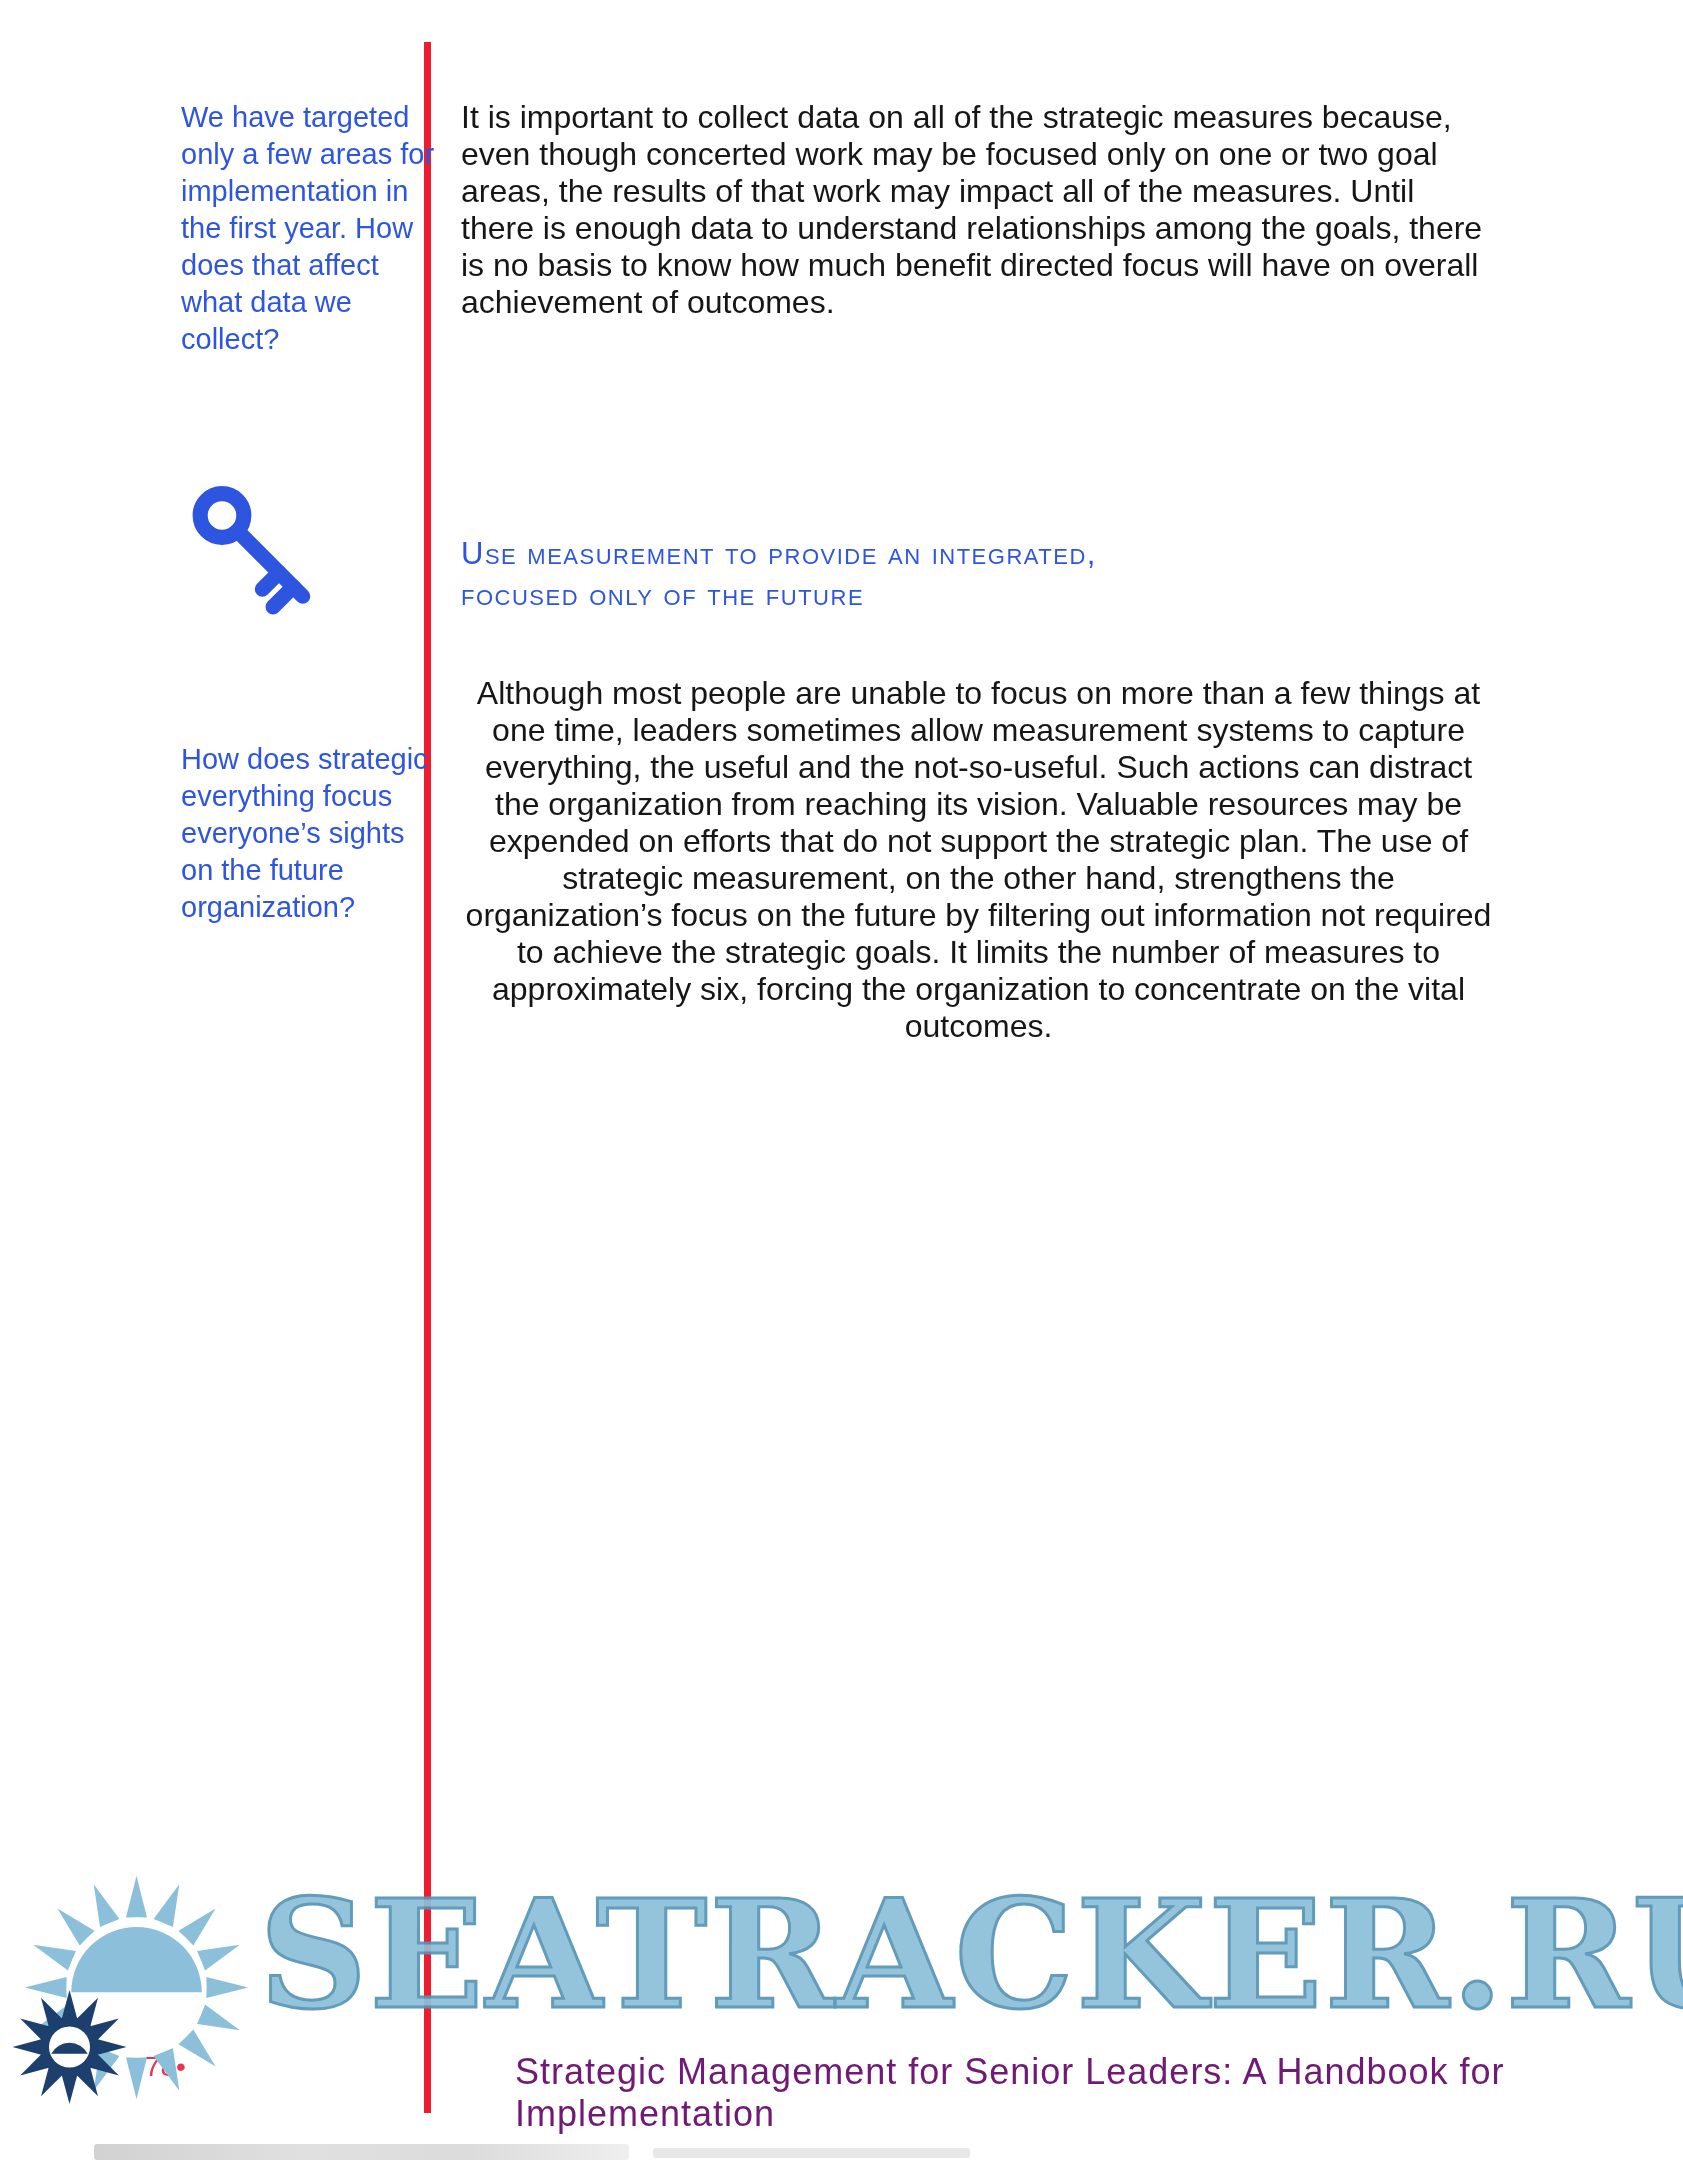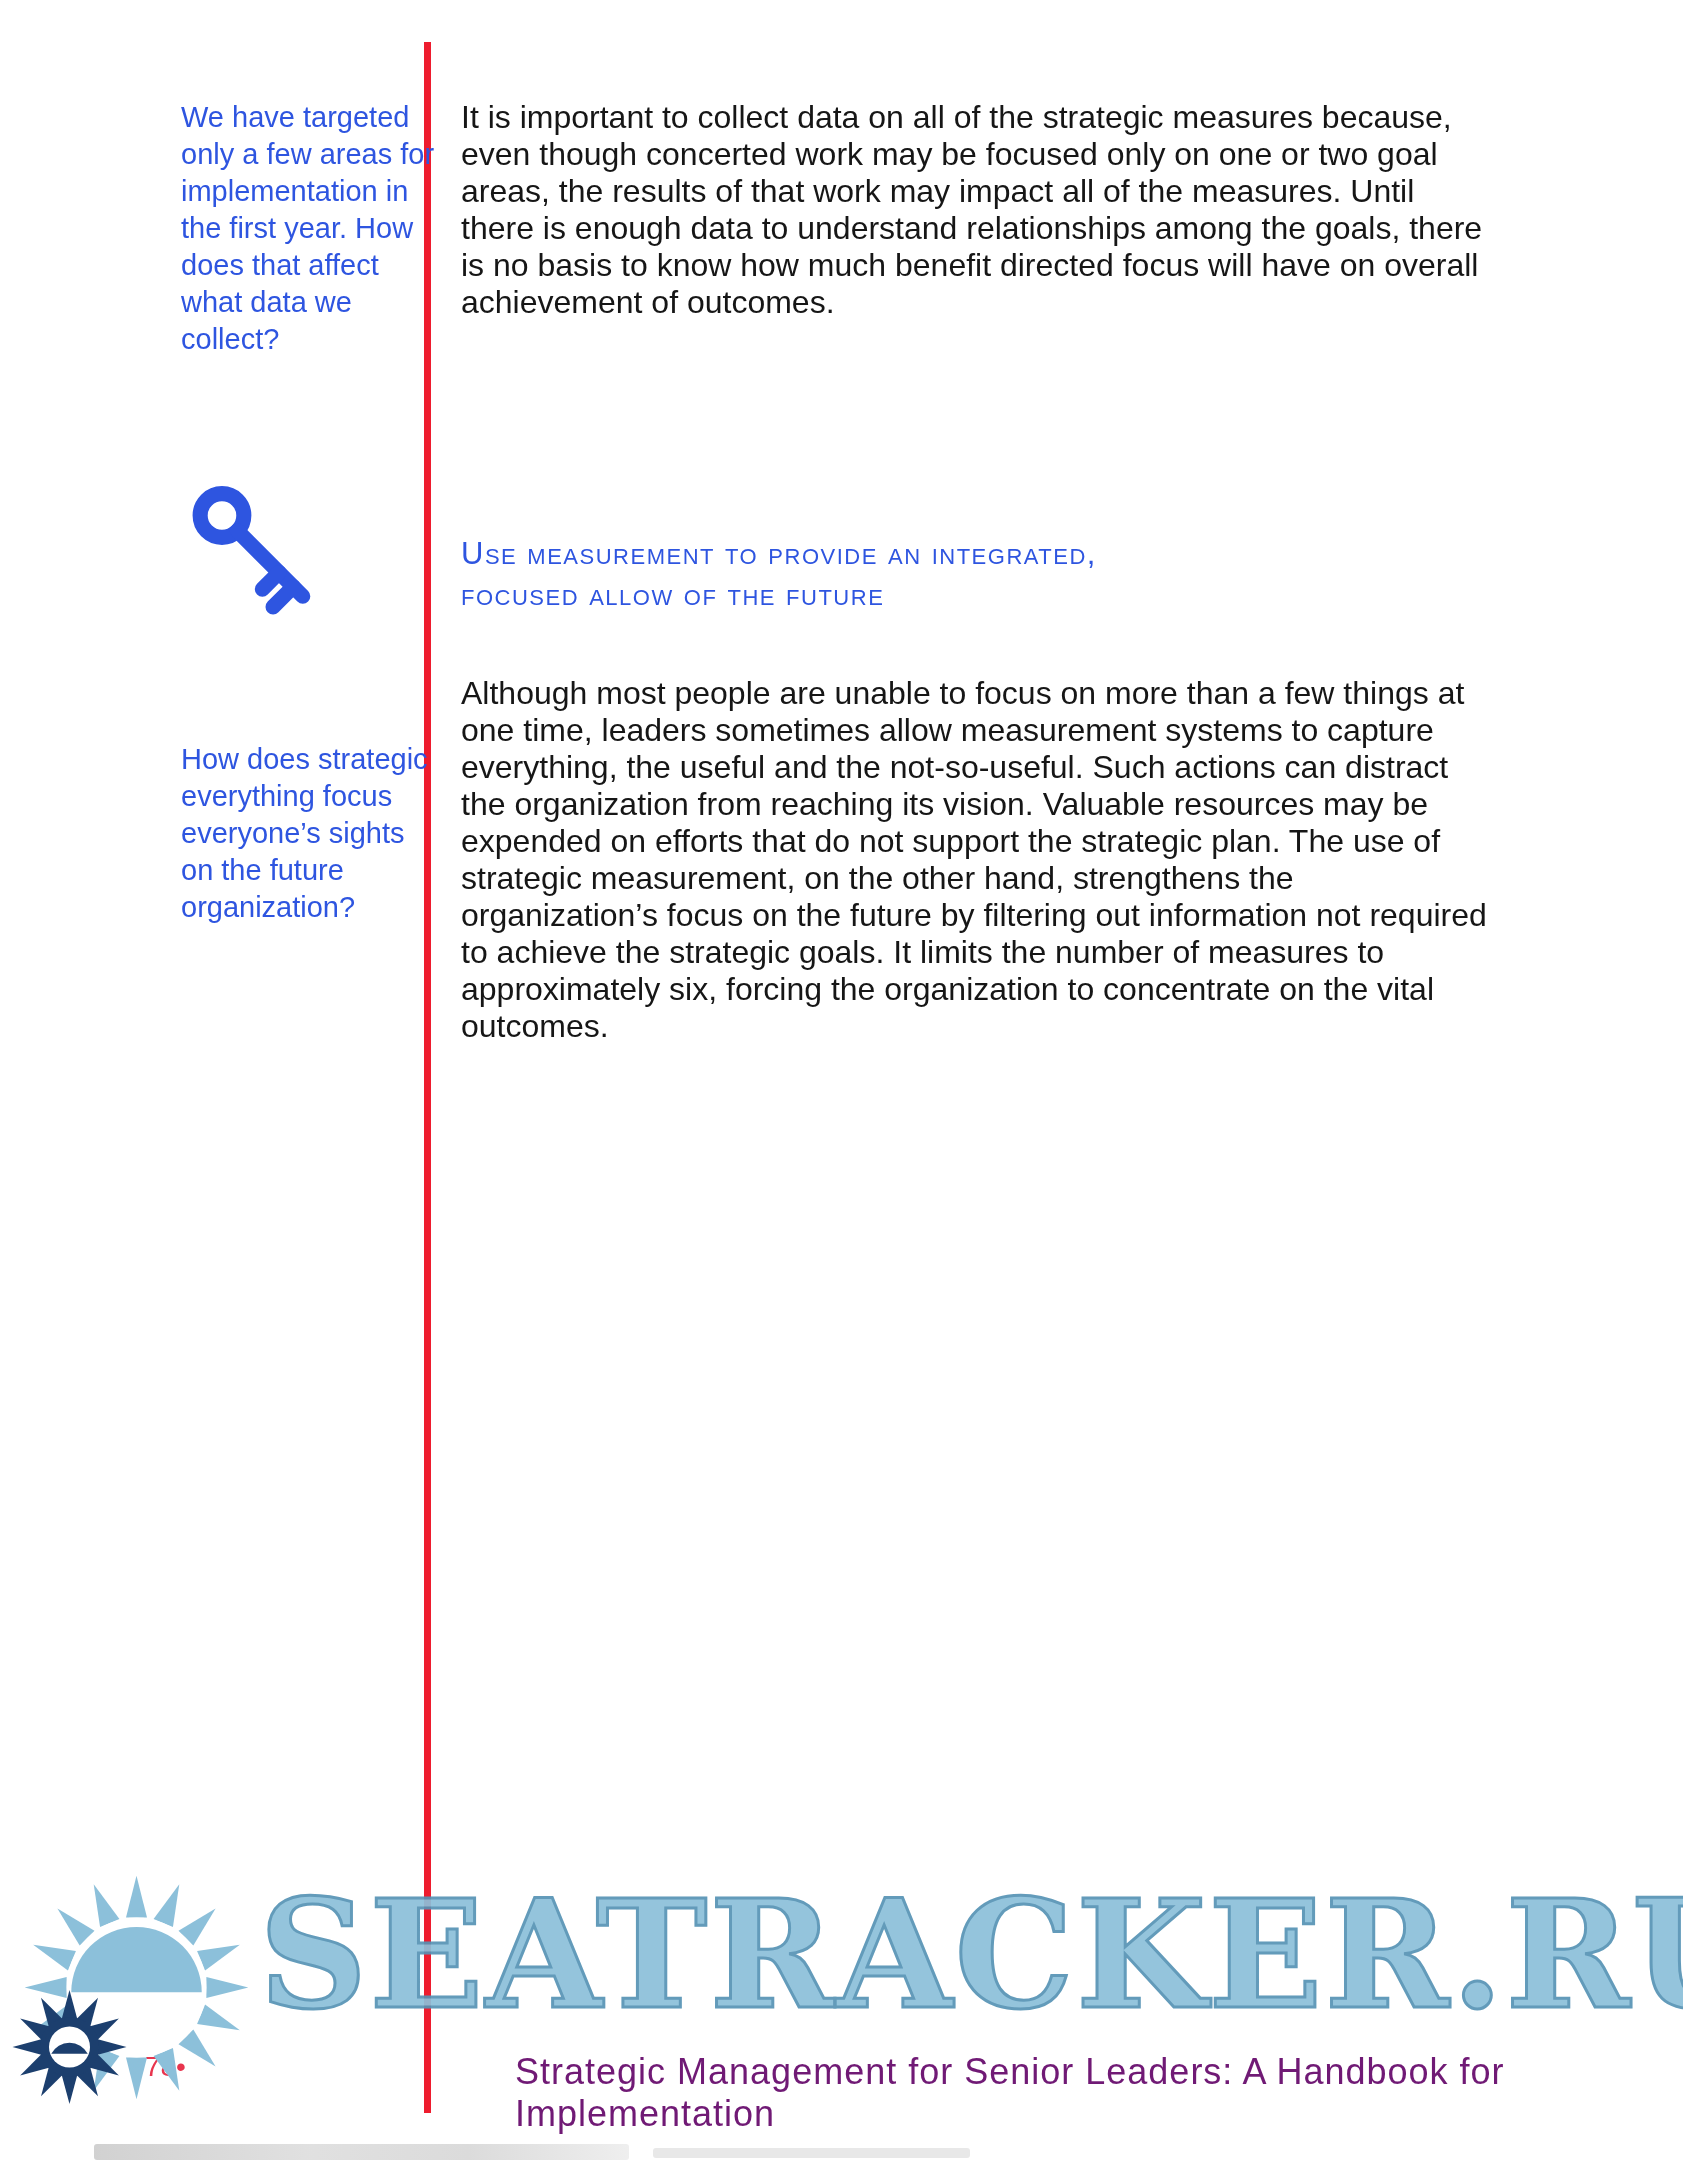--- a/index.html
+++ b/index.html
@@ -51,21 +51,21 @@
   
   .para {
     position: absolute;
     left: 461px;
     width: 1035px;
     color: #161616;
     font-size: 32px;
     line-height: 37px;
   }
   .p1 { top: 99px; }
-  .p2 { top: 675px; }
+  .p2 { top: 675px; text-align: center; }
 
   .heading {
     position: absolute;
     left: 461px;
     top: 533px;
     color: #2e55e0;
     font-size: 31px;
     line-height: 41px;
     font-variant: small-caps;
     letter-spacing: 1.5px;
@@ -164,21 +164,21 @@
       <line x1="66" y1="50" x2="66" y2="64"></line>
       <line x1="78" y1="50" x2="78" y2="67"></line>
     </g>
   </svg>
 </div>
 
 <div class="para p1">It is important to collect data on all of the strategic measures because, even though concerted work may be focused only on one or two goal areas, the results of that work may impact all of the measures.  Until there is enough data to understand relationships among the goals, there is no basis to know how much benefit directed focus will have on overall achievement of outcomes.</div>
 
 <div class="heading">
   <div>Use measurement to provide an integrated,</div>
-  <div>focused allow of the future</div>
+  <div>focused only of the future</div>
 </div>
 
 <div class="para p2">Although most people are unable to focus on more than a few things at one time, leaders sometimes allow measurement systems to capture everything, the useful and the not-so-useful.  Such actions can distract the organization from reaching its vision. Valuable resources may be expended on efforts that do not support the strategic plan.  The use of strategic measurement, on the other hand, strengthens the organization’s focus on the future by filtering out information not required to achieve the strategic goals.  It limits the number of measures to approximately six, forcing the organization to concentrate on the vital outcomes.</div>
 
 <div class="margin-q q2">How does strategic everything focus everyone’s sights on the future organization?</div>
 
 <div class="footer-pagenum">•78•</div>
 <div class="footer-title">Strategic Management for Senior Leaders: A Handbook for Implementation</div>
 
 <div class="watermark-layer">

